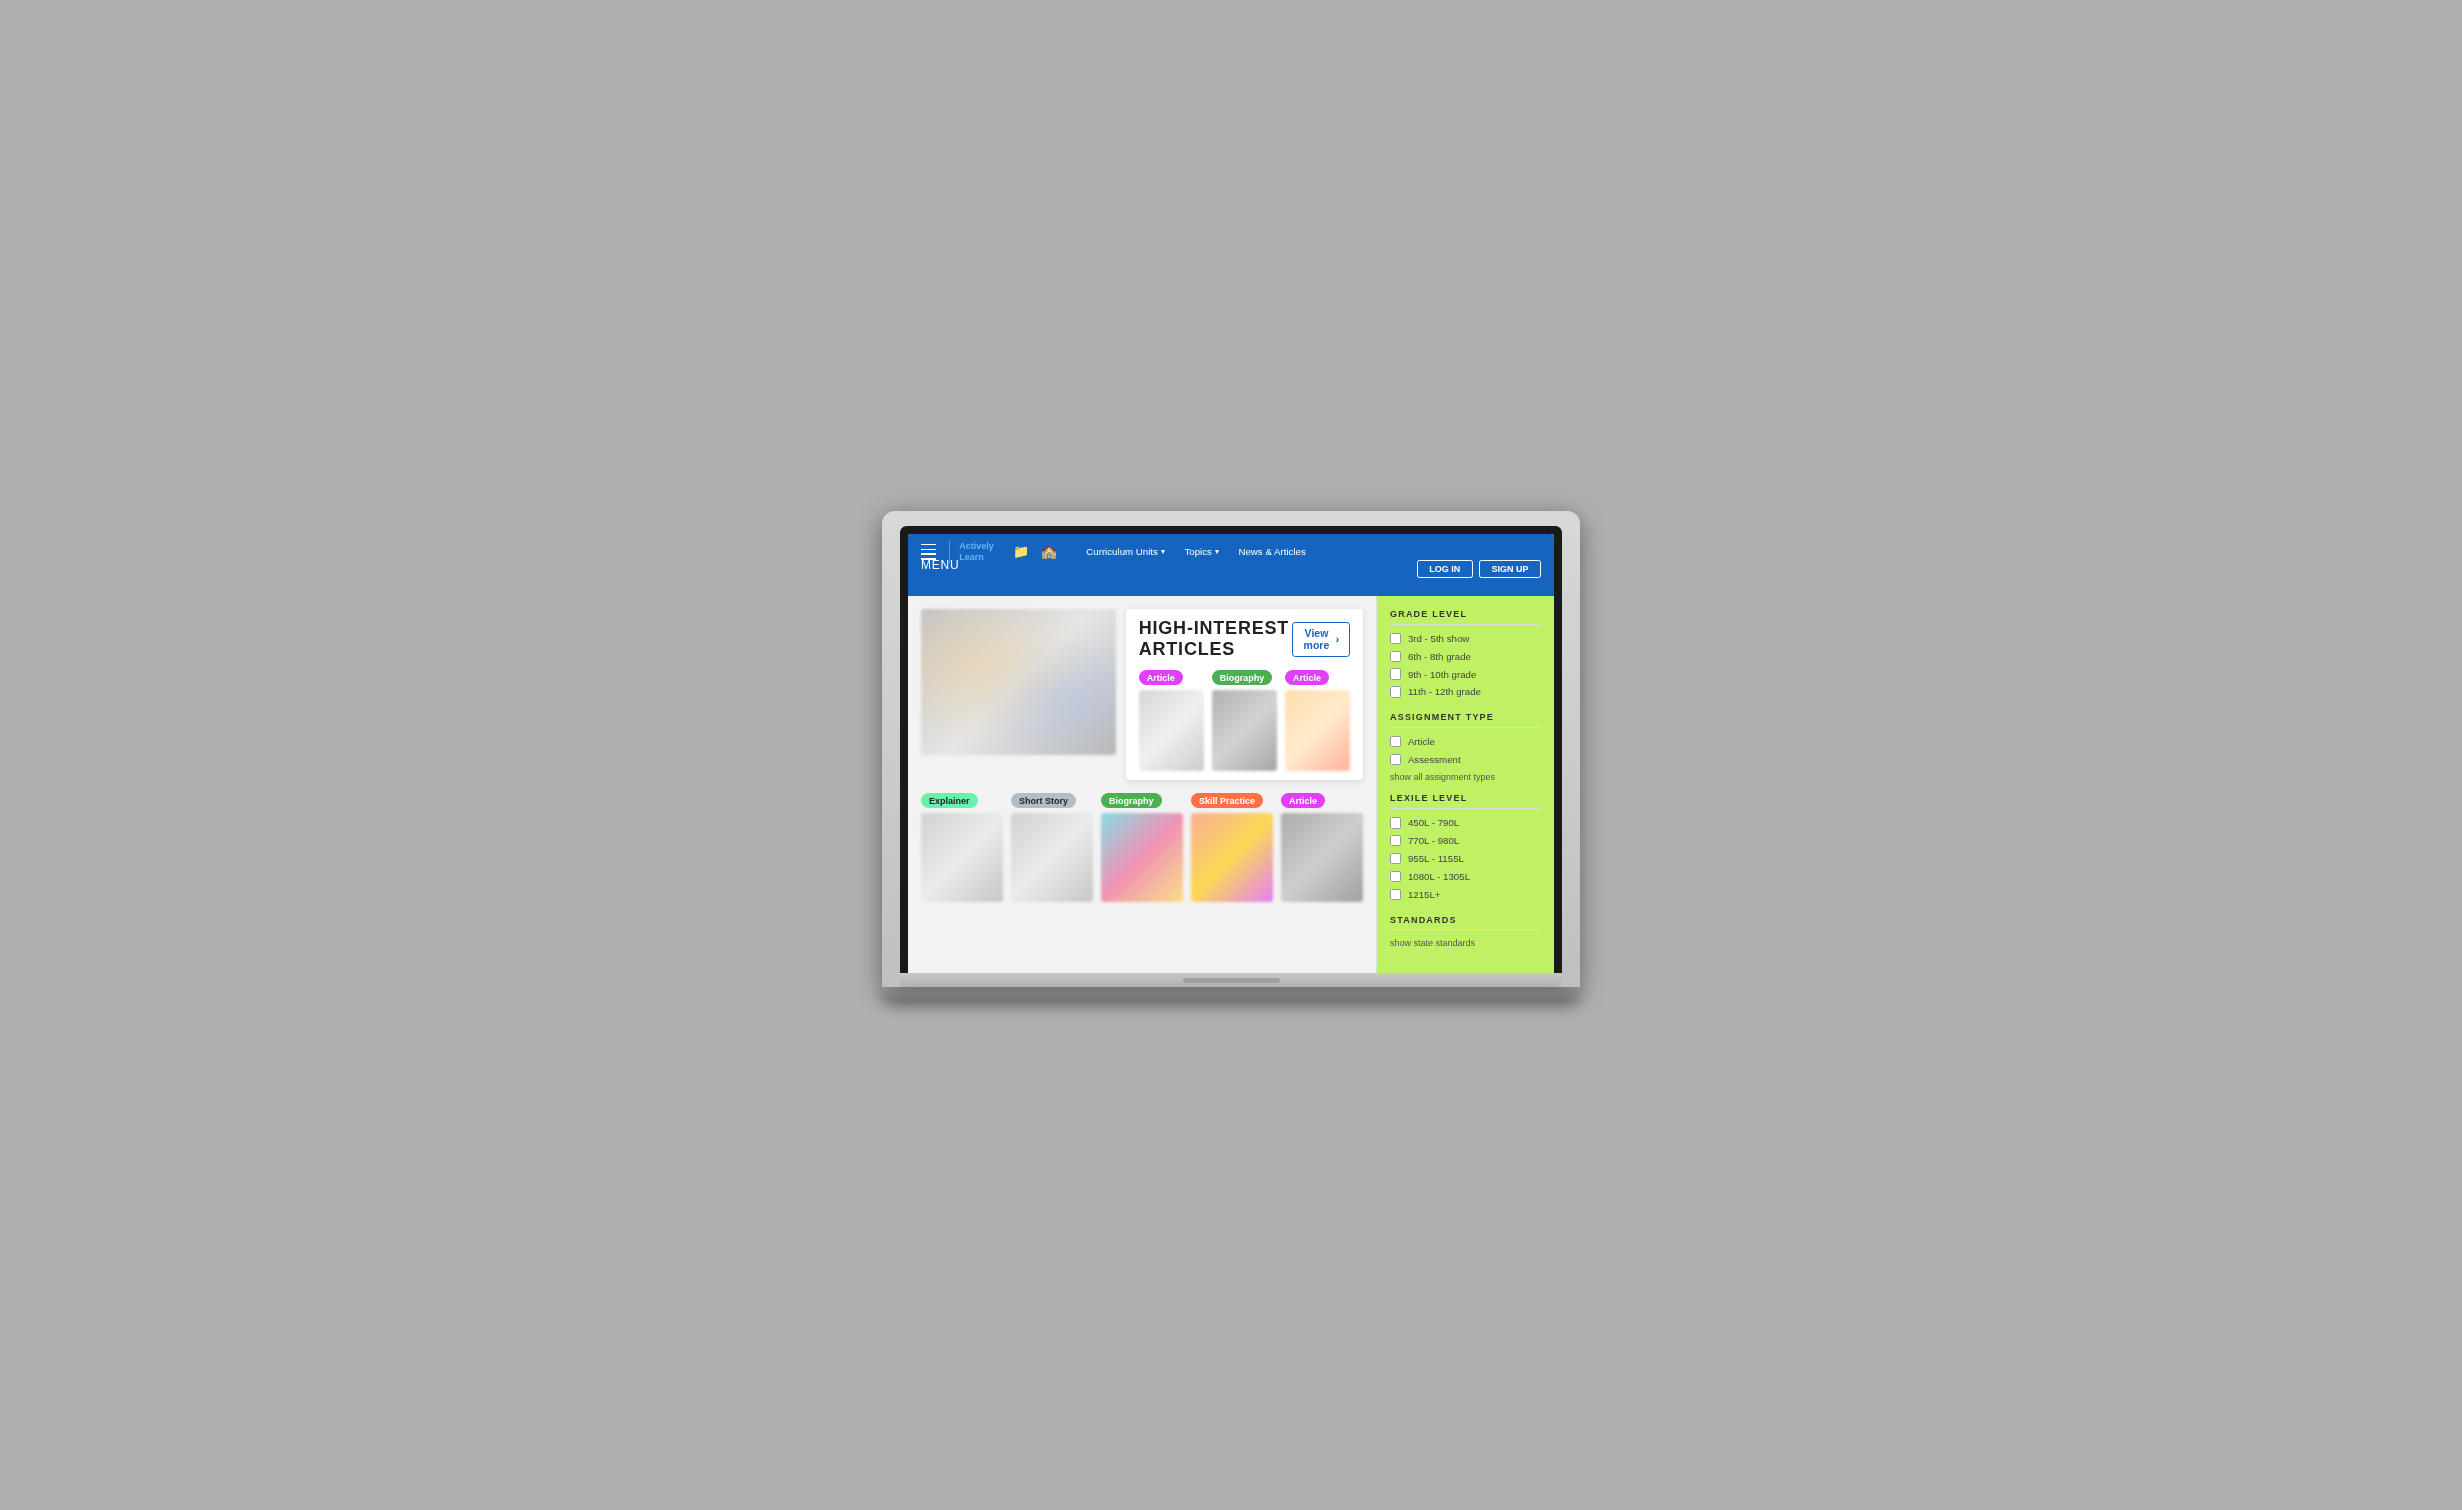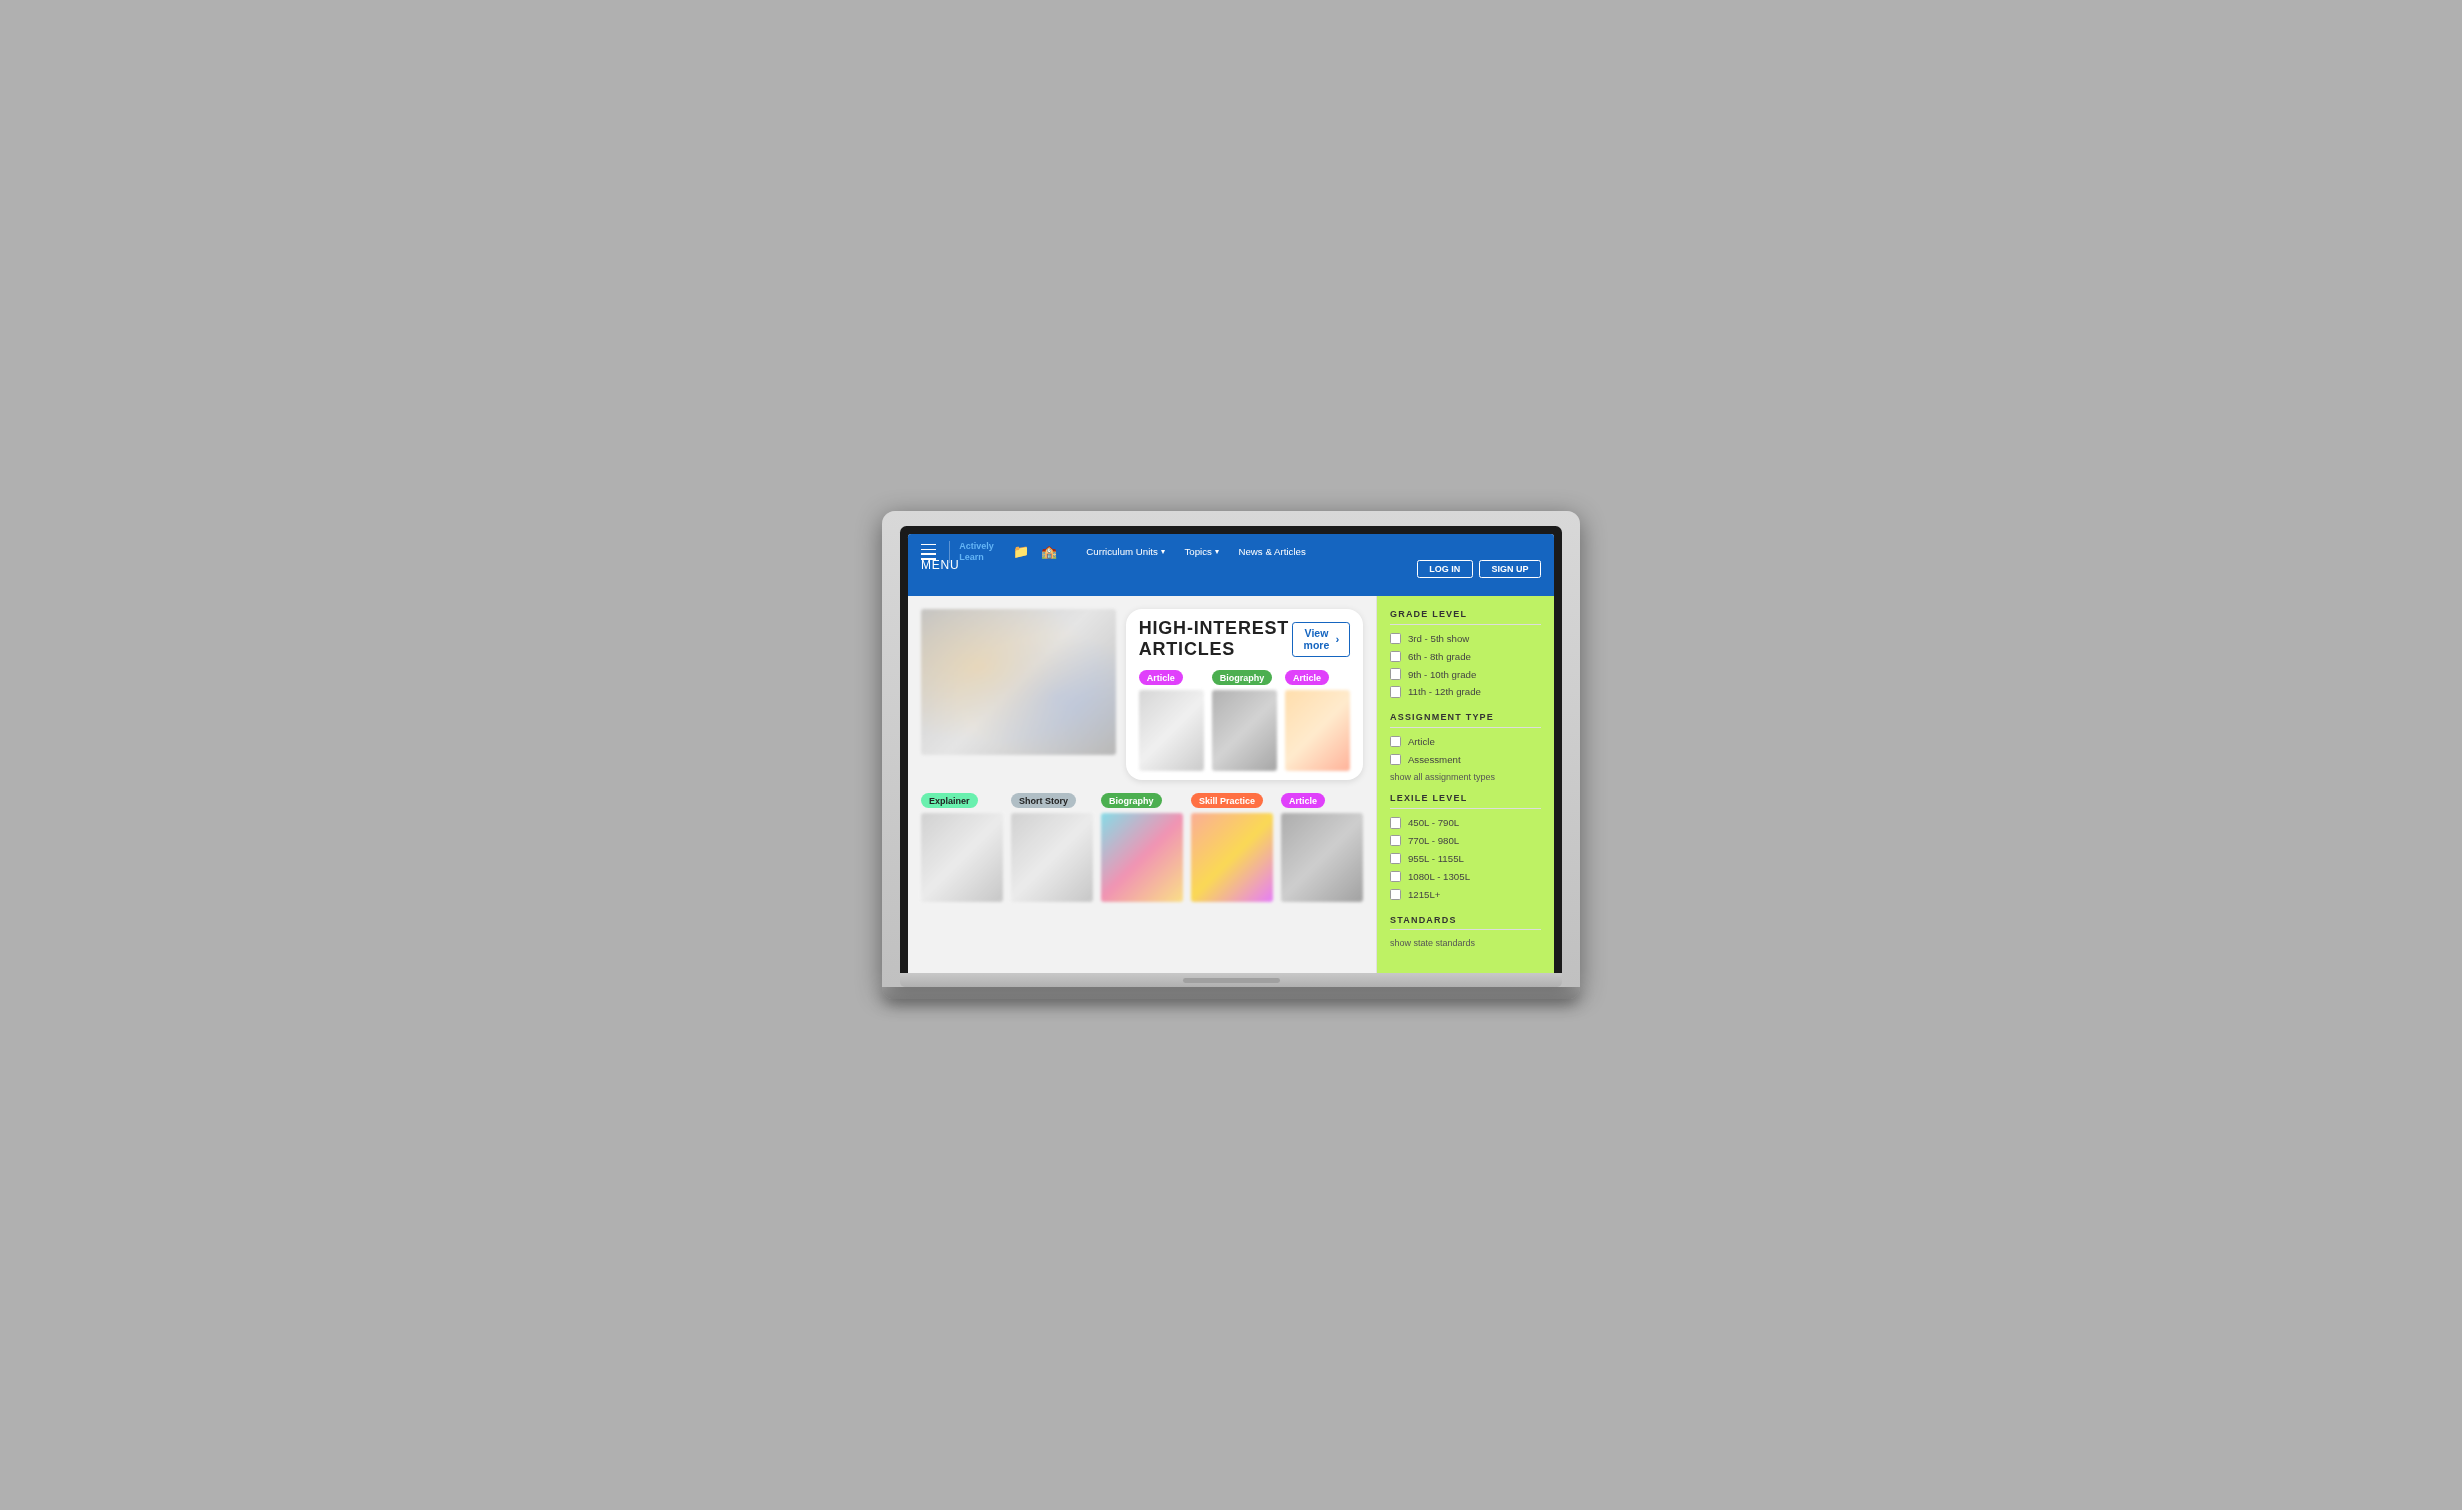--- a/index.html
+++ b/index.html
@@ -179,21 +179,21 @@
       height: 100%;
       background: 
         radial-gradient(ellipse at 30% 40%, rgba(255,200,100,0.4) 0%, transparent 60%),
         radial-gradient(ellipse at 70% 60%, rgba(100,150,255,0.3) 0%, transparent 50%),
         linear-gradient(135deg, #b0b0b0, #e0e0e0, #a0a0a0);
     }
 
     .articles-panel {
       flex: 1;
       background: white;
-      border-radius: 16px;
+      border-radius: 4px;
       padding: 9.7px 13px;
       box-shadow: 0 1.6px 6.5px rgba(0,0,0,0.1);
     }
 
     .articles-header {
       display: flex;
       align-items: center;
       justify-content: space-between;
       margin-bottom: 9.7px;
     }

